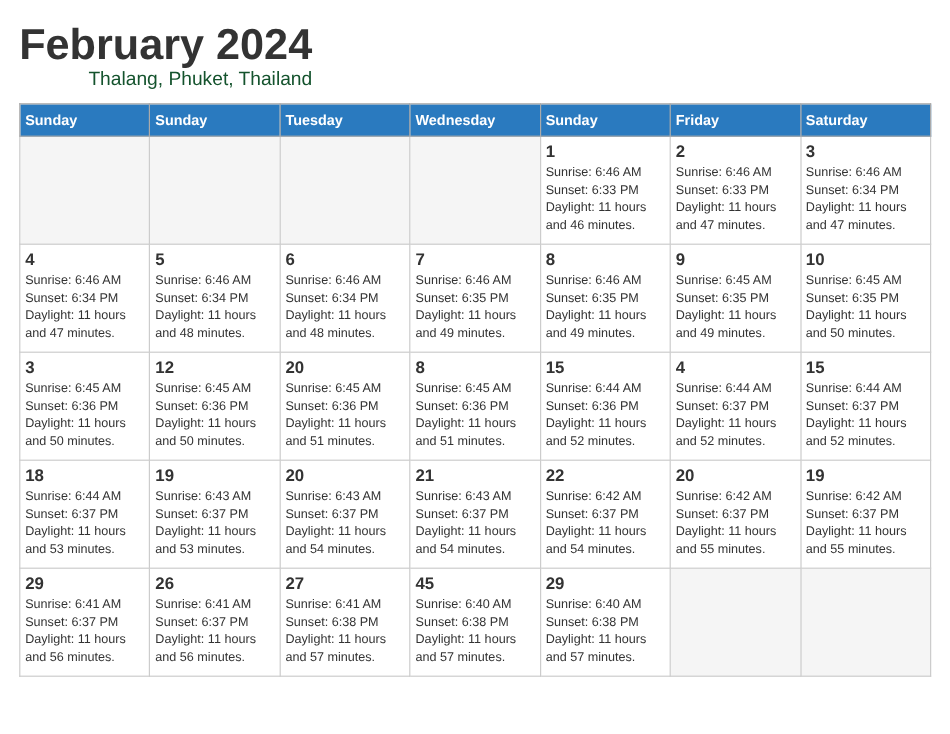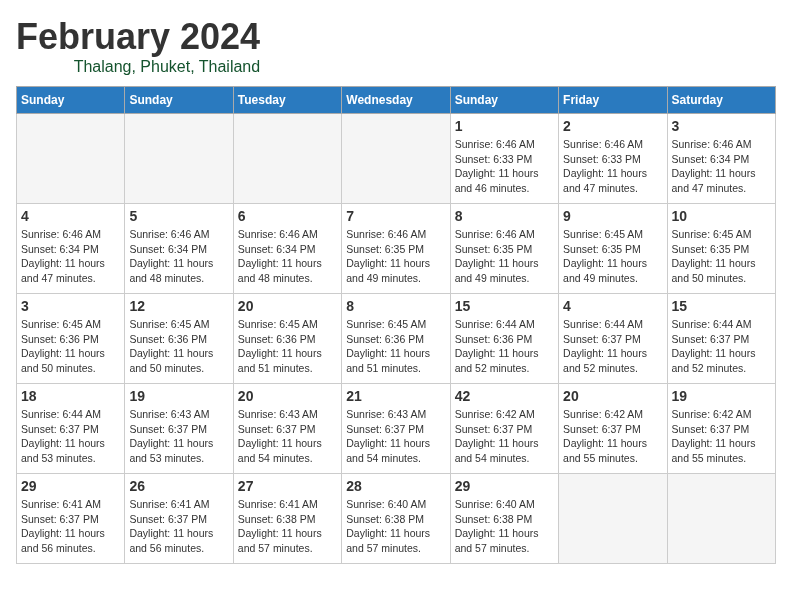--- a/index.html
+++ b/index.html
@@ -195,21 +195,21 @@
         </td>
         <td>
           <div class="day-number">20</div>
           <div class="day-info">Sunrise: 6:43 AM<br>Sunset: 6:37 PM<br>Daylight: 11 hours and 54 minutes.</div>
         </td>
         <td>
           <div class="day-number">21</div>
           <div class="day-info">Sunrise: 6:43 AM<br>Sunset: 6:37 PM<br>Daylight: 11 hours and 54 minutes.</div>
         </td>
         <td>
-          <div class="day-number">42</div>
+          <div class="day-number">22</div>
           <div class="day-info">Sunrise: 6:42 AM<br>Sunset: 6:37 PM<br>Daylight: 11 hours and 54 minutes.</div>
         </td>
         <td>
           <div class="day-number">20</div>
           <div class="day-info">Sunrise: 6:42 AM<br>Sunset: 6:37 PM<br>Daylight: 11 hours and 55 minutes.</div>
         </td>
         <td>
           <div class="day-number">19</div>
           <div class="day-info">Sunrise: 6:42 AM<br>Sunset: 6:37 PM<br>Daylight: 11 hours and 55 minutes.</div>
         </td>
@@ -221,21 +221,21 @@
         </td>
         <td>
           <div class="day-number">26</div>
           <div class="day-info">Sunrise: 6:41 AM<br>Sunset: 6:37 PM<br>Daylight: 11 hours and 56 minutes.</div>
         </td>
         <td>
           <div class="day-number">27</div>
           <div class="day-info">Sunrise: 6:41 AM<br>Sunset: 6:38 PM<br>Daylight: 11 hours and 57 minutes.</div>
         </td>
         <td>
-          <div class="day-number">28</div>
+          <div class="day-number">45</div>
           <div class="day-info">Sunrise: 6:40 AM<br>Sunset: 6:38 PM<br>Daylight: 11 hours and 57 minutes.</div>
         </td>
         <td>
           <div class="day-number">29</div>
           <div class="day-info">Sunrise: 6:40 AM<br>Sunset: 6:38 PM<br>Daylight: 11 hours and 57 minutes.</div>
         </td>
         <td class="cell-empty"></td>
         <td class="cell-empty"></td>
       </tr>
     </tbody>

